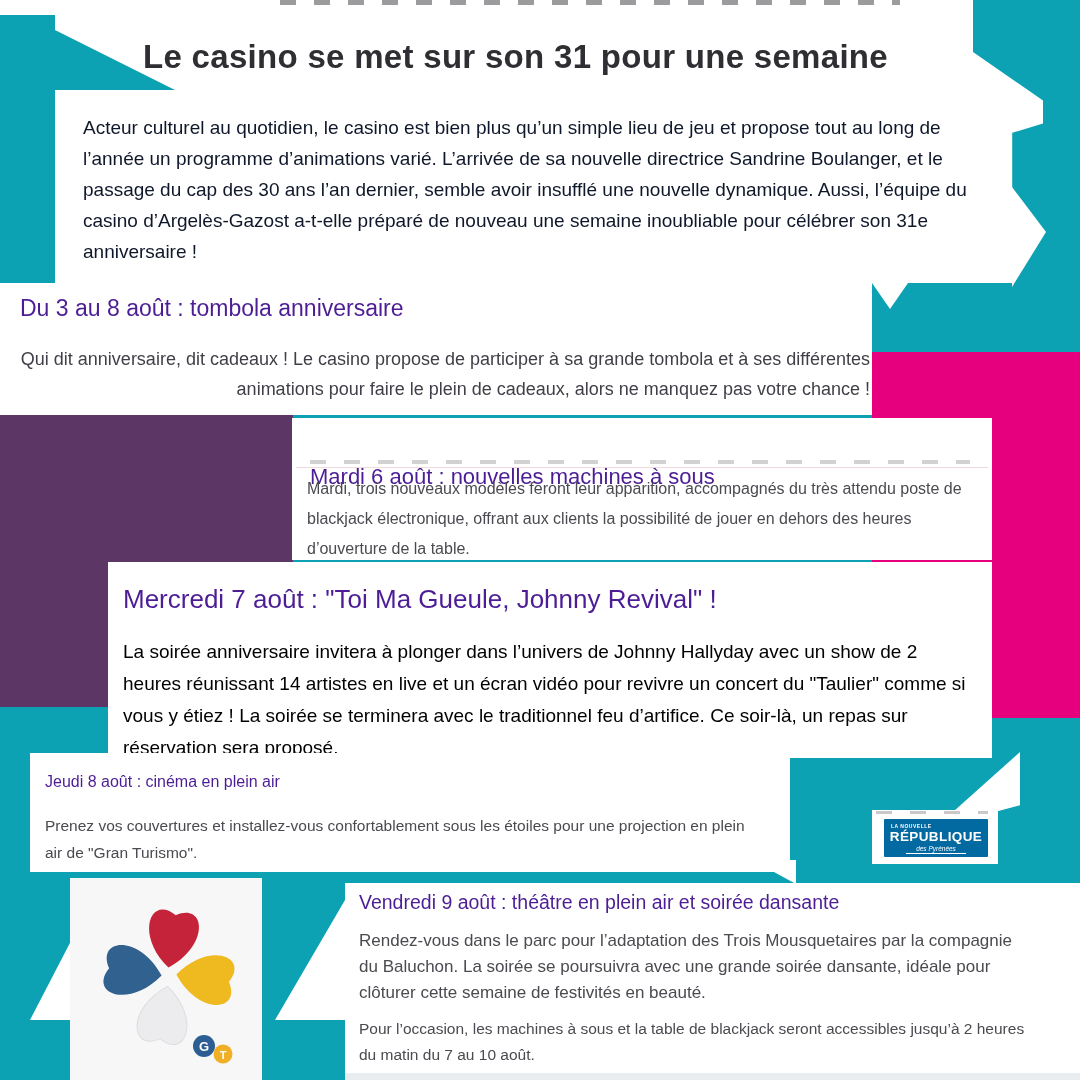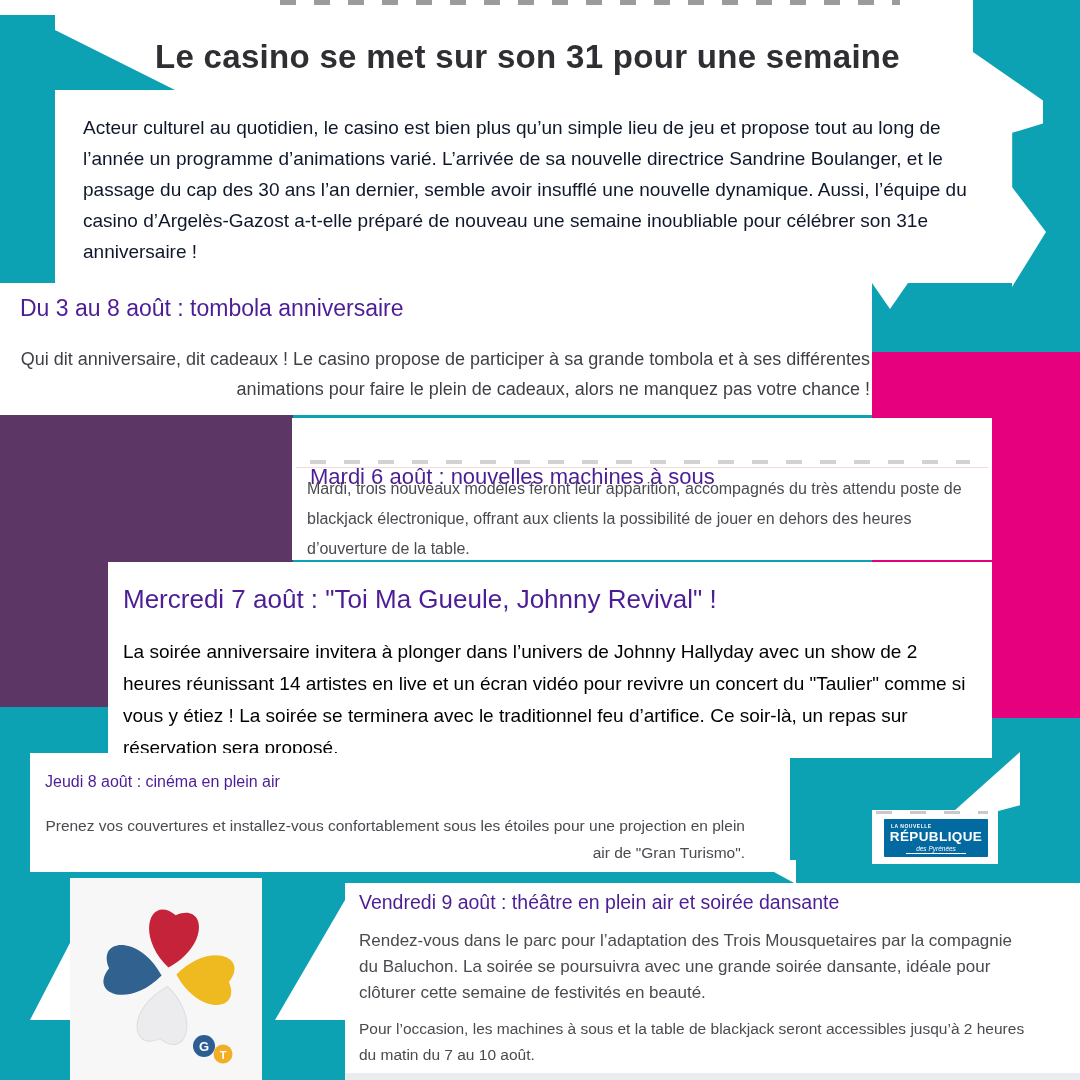--- a/index.html
+++ b/index.html
@@ -36,32 +36,32 @@
       clip-path:polygon(100% 0,100% 70%,0 100%);}
   .bottom-strip{left:345px;top:1073px;width:735px;height:7px;background:#e9edf0;}
   
   .remnant{background-image:repeating-linear-gradient(90deg,#4a4a50 0 16px,transparent 16px 34px);
       opacity:.55;}
   .remnant-top{left:280px;top:0;width:620px;height:5px;}
   .remnant-mardi{left:310px;top:460px;width:660px;height:4px;opacity:.25;}
   .rule-mardi{left:296px;top:467px;width:692px;height:1px;background:#f2d9dc;}
   .remnant-rep{left:878px;top:812px;width:112px;height:3px;opacity:.3;}
   
-  .title{left:16px;top:38px;width:973px;text-align:center;padding:0 40px 0 90px;box-sizing:border-box;
+  .title{left:4px;top:38px;width:973px;text-align:center;padding:0 40px 0 90px;box-sizing:border-box;
       font-size:33px;font-weight:700;color:#2E2E33;letter-spacing:.3px;}
   .intro-body{left:83px;top:112px;width:890px;font-size:19px;line-height:31px;color:#0f172a;}
   .red-h{color:#4c1d95;font-weight:400;}
   .tombola-h{left:20px;top:295px;font-size:23px;}
   .tombola-b{left:20px;top:344px;width:850px;font-size:18px;line-height:30px;color:#3F3F47;text-align:right;}
   .mardi-h{left:310px;top:426px;font-size:22px;margin-top:38px;}
   .mardi-b{left:307px;top:474px;width:668px;font-size:16px;line-height:30px;color:#4A4A50;}
   .mercredi-h{left:123px;top:584px;font-size:26px;}
   .mercredi-b{left:123px;top:636px;width:850px;font-size:19px;line-height:32px;color:#000000;}
   .jeudi-h{left:45px;top:773px;font-size:16px;}
-  .jeudi-b{left:45px;top:812px;width:700px;font-size:15.5px;line-height:27px;color:#4A4A50;text-align:right;}
+  .jeudi-b{left:45px;top:812px;width:700px;font-size:15.5px;line-height:27px;color:#4A4A50;}
   .vendredi-h{left:359px;top:891px;font-size:19.5px;}
   .vendredi-b1{left:359px;top:928px;width:672px;font-size:17px;line-height:26px;color:#4A4A50;}
   .vendredi-b2{left:359px;top:1016px;width:672px;font-size:15.5px;line-height:26px;color:#4A4A50;}
   
   .gt-card{left:70px;top:878px;width:192px;height:202px;background:#f7f7f8;}
   
   .rep-card{left:872px;top:810px;width:126px;height:54px;background:#fff;}
   .rep-box{position:absolute;left:12px;top:9px;width:104px;height:38px;background:#0369a1;
       color:#fff;border-radius:1px;}
   .rep-top{position:absolute;left:7px;top:4px;font-size:5px;font-weight:700;letter-spacing:.5px;}

